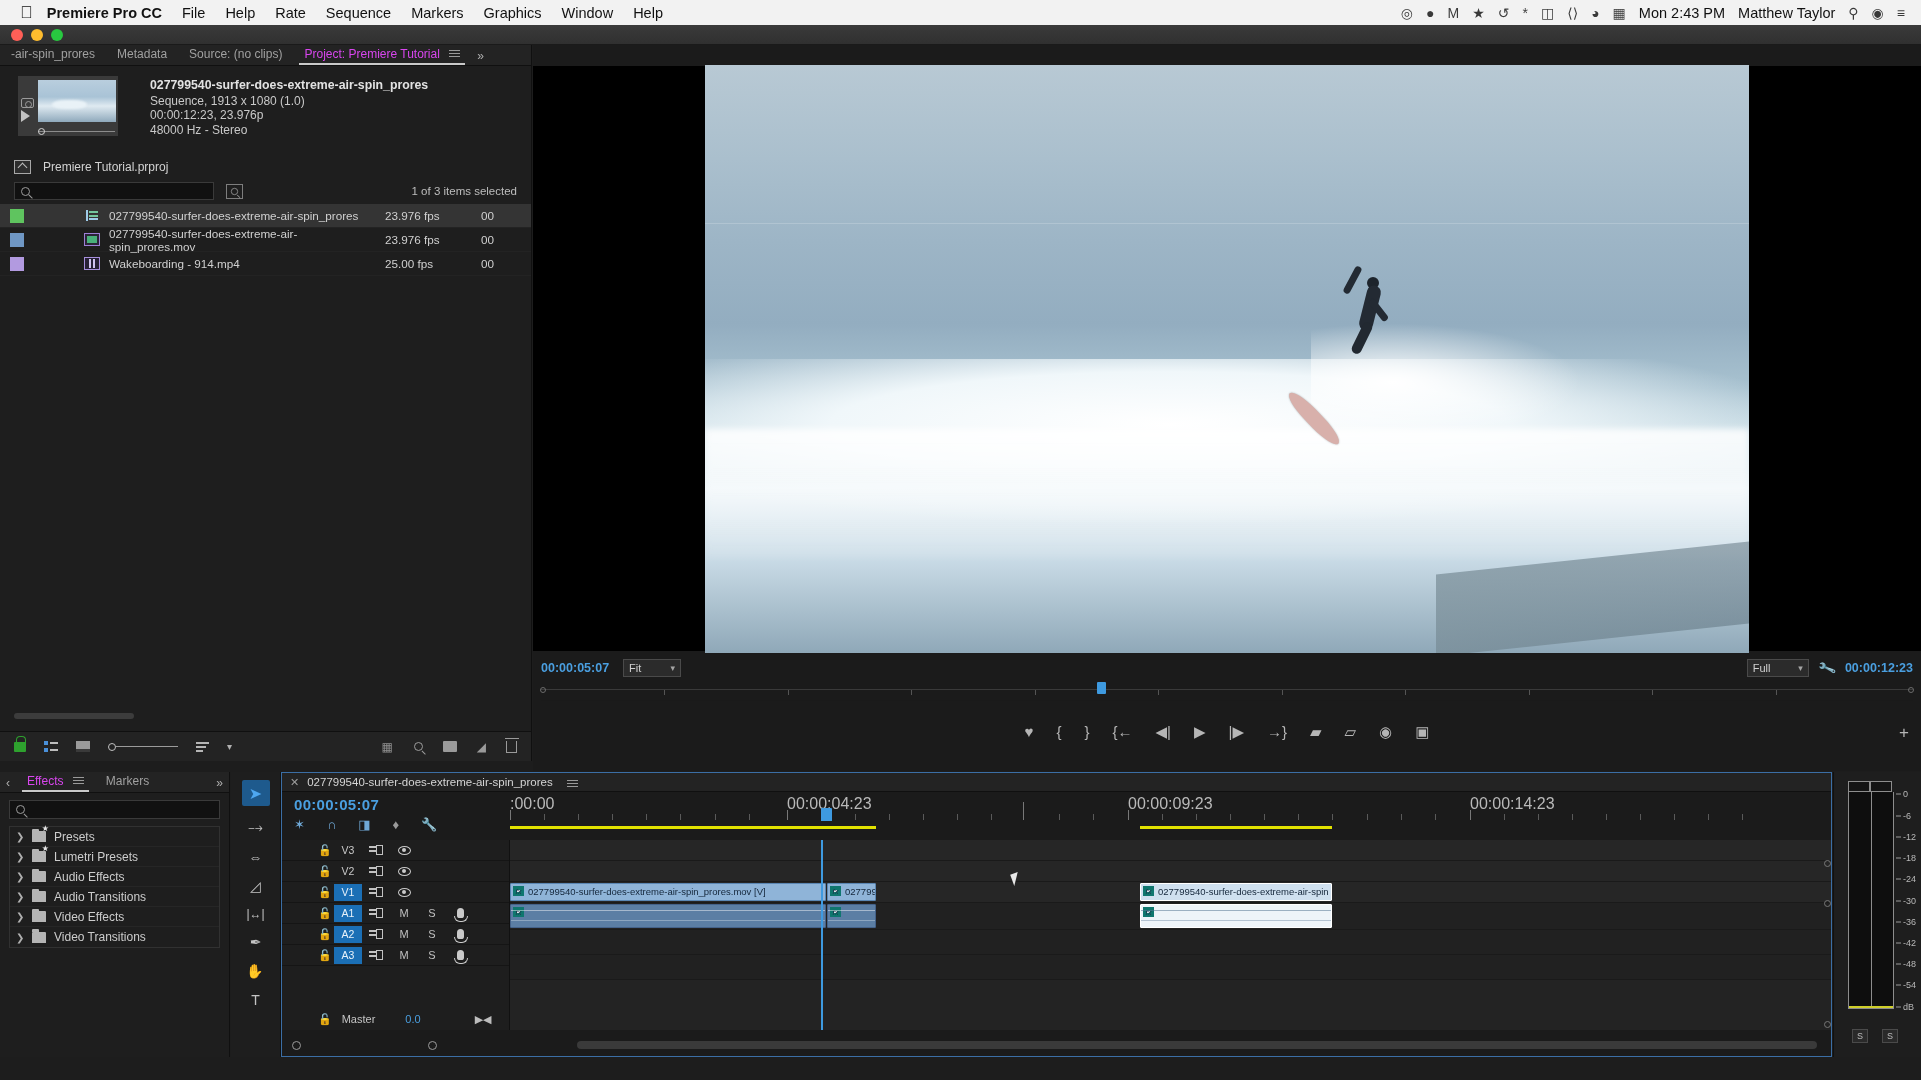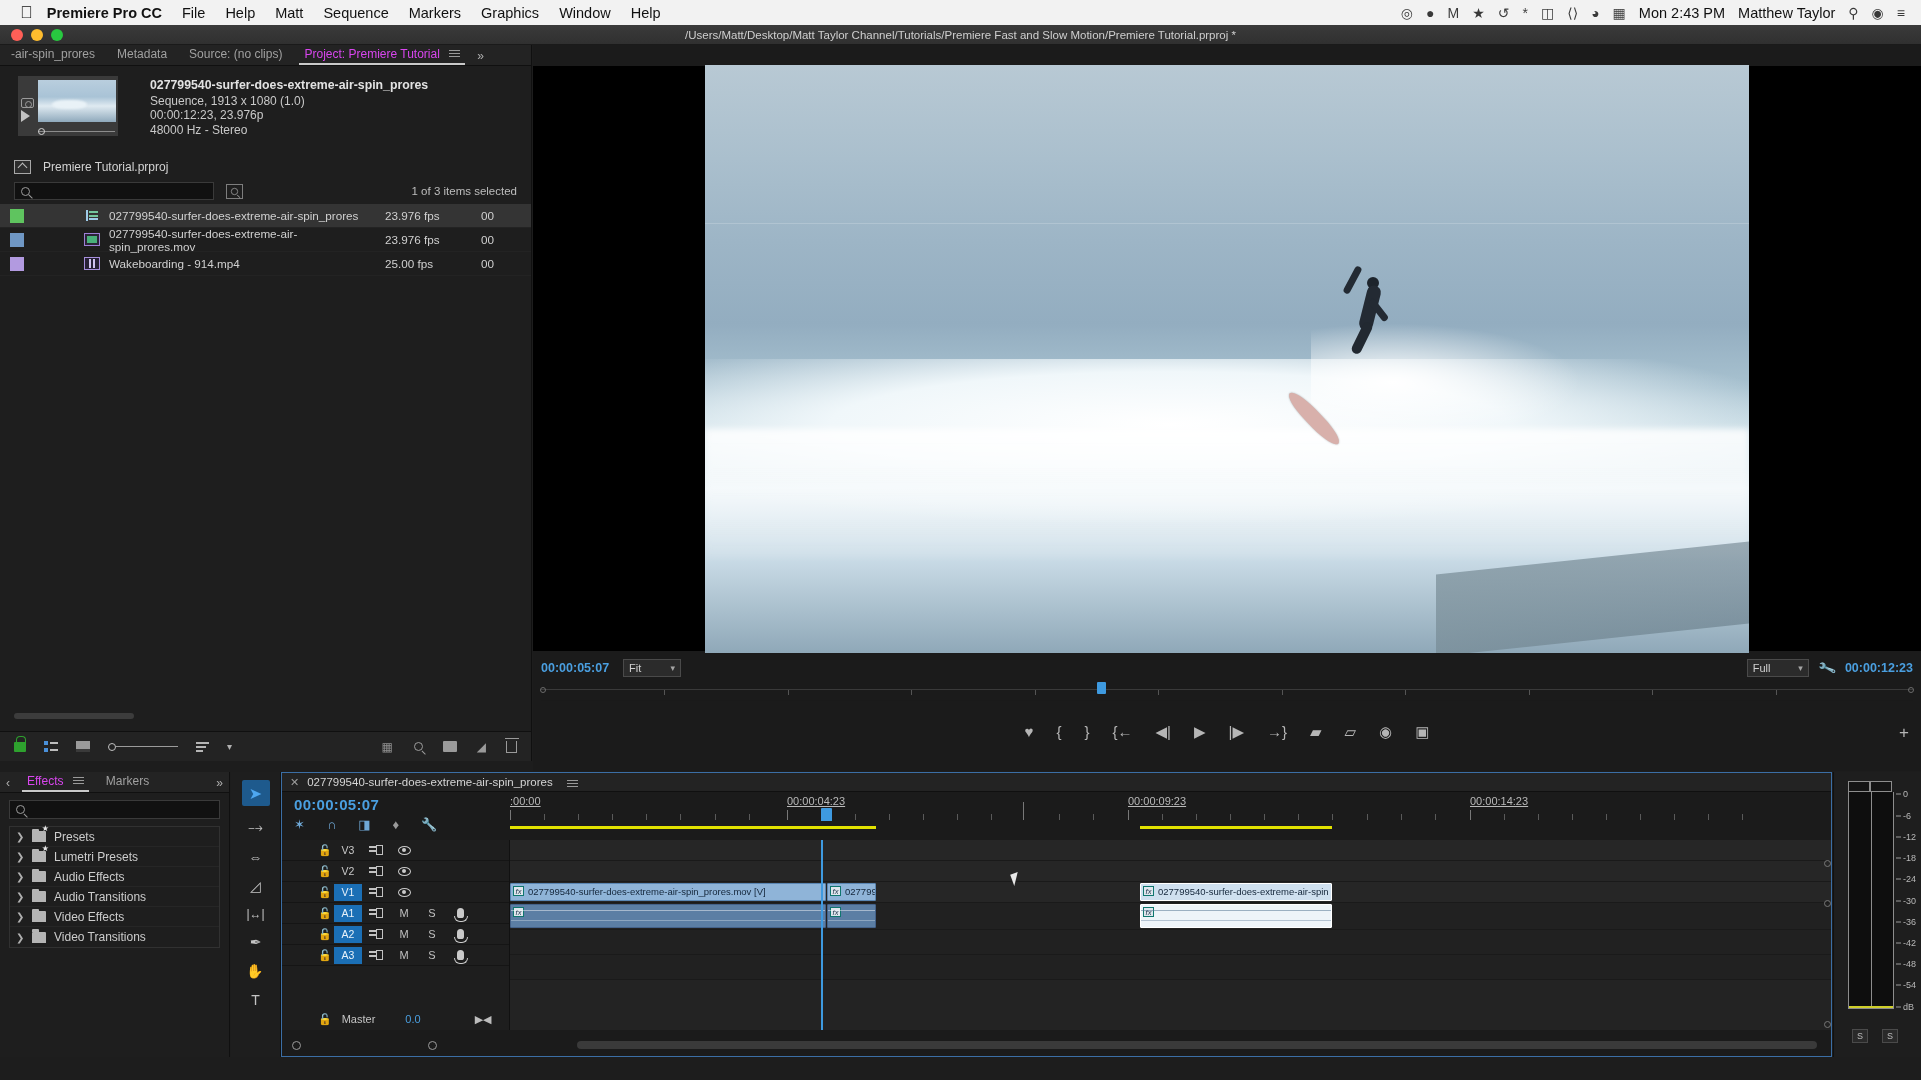--- a/index.html
+++ b/index.html
@@ -191,21 +191,21 @@
   #timelinePanel{left:281px; top:772px; width:1551px; height:285px; background:#1b1b1b;
      border:1px solid #3b6ea5;}
   .tl-tabs{height:19px;background:#232323;display:flex;align-items:center;gap:8px;
      padding-left:8px;font-size:11.5px;color:#d5d5d5;border-bottom:1px solid #101010;}
   .tl-x{color:#9e9e9e;font-size:11px;}
   .tl-head{height:48px;position:relative;}
   .tl-tc{position:absolute;left:12px;top:4px;color:#4a9fe0;font-size:15px;font-weight:bold;letter-spacing:.3px;}
   .tl-icons{position:absolute;left:12px;top:25px;display:flex;gap:22px;align-items:center;color:#9fb8cc;}
   .tl-icons .i{font-size:13px;}
   .tl-ruler{position:absolute;left:228px;right:0;top:0;height:48px;}
-  .rl-label{position:absolute;top:3px;font-size:11px;color:#b9b9b9;text-decoration:underline;}
+  .rl-label{position:absolute;top:3px;font-size:16px;color:#b9b9b9;}
   .rl-tick{position:absolute;top:22px;width:1px;height:6px;background:#5a5a5a;}
   .rl-tickbig{position:absolute;top:18px;width:1px;height:10px;background:#787878;}
   .rl-yellow{position:absolute;top:34px;height:3px;background:#e2e200;}
   .rl-ph{position:absolute;top:16px;width:11px;height:13px;background:#3e9ae0;border-radius:1px 1px 0 0;}
   .tracks{position:absolute;left:0;right:0;top:67px;bottom:26px;}
   .thead{position:absolute;left:0;top:0;width:228px;bottom:0;background:#1e1e1e;border-right:1px solid #111;}
   .trow{display:flex;align-items:center;height:21px;border-bottom:1px solid #151515;gap:0;padding-left:36px;}
   .trow .lk{width:16px;color:#b5b5b5;font-size:11px;}
   .trow .nmb{width:28px;height:17px;display:flex;align-items:center;justify-content:center;
      font-size:10.5px;color:#c9c9c9;}
@@ -220,21 +220,21 @@
   .mic::after{content:"";position:absolute;left:-2.5px;bottom:-4px;width:12px;height:5px;border:1.5px solid #cacaca;border-top:none;border-radius:0 0 6px 6px;}
   .tbody{position:absolute;left:228px;right:0;top:0;bottom:0;background:#232323;overflow:hidden;}
   .trk{position:absolute;left:0;right:0;border-bottom:1px solid #1a1a1a;}
   .trk.v{background:#262626;} .trk.a{background:#212121;}
   .clip{position:absolute;top:1px;bottom:1px;border-radius:1px;overflow:hidden;}
   .clip.vid{background:#8fb4d8;border:1px solid #5b87b4;}
   .clip.vid.selw{background:#cfe0ef;border:1px solid #ffffff;}
   .clip .ctitle{font-size:9.5px;color:#14263a;padding-left:17px;line-height:13px;white-space:nowrap;
      overflow:hidden;display:block;padding-top:1px;}
   .clip .fx{position:absolute;left:2px;top:2px;width:11px;height:10px;background:#dfe7ee;
-     border:1px solid #0f766e;font-size:7.5px;color:#1c3148;font-style:italic;
+     border:4px solid #0f766e;font-size:7.5px;color:#1c3148;font-style:italic;
      display:flex;align-items:center;justify-content:center;}
   .clip.aud{background:#5b7ea4;border:1px solid #44628a;}
   .clip.aud.selw{background:#eef4f9;border:1px solid #ffffff;}
   .clip.aud .wl{position:absolute;left:0;right:0;top:5px;height:1px;background:rgba(255,255,255,.45);}
   .clip.aud .wl2{position:absolute;left:0;right:0;bottom:6px;height:1px;background:rgba(255,255,255,.3);}
   .playhead{position:absolute;top:0;bottom:0;width:1.5px;background:#3e9ae0;}
   .tl-master{position:absolute;left:0;bottom:26px;height:22px;width:228px;display:flex;align-items:center;padding-left:36px;gap:10px;}
   .tl-master .lk{color:#b5b5b5;font-size:11px;}
   .tl-master .ml{font-size:11px;color:#c4c4c4;}
   .tl-master .mv{font-size:11px;color:#4a9fe0;margin-left:20px;}
@@ -269,21 +269,21 @@
 </head>
 <body>
 
 <div class="app">
 
   <div class="macbar">
     <span class="apple"></span>
     <span class="appname">Premiere Pro CC</span>
     <span class="mitem">File</span>
     <span class="mitem">Help</span>
-    <span class="mitem">Matt</span>
+    <span class="mitem">Rate</span>
     <span class="mitem">Sequence</span>
     <span class="mitem">Markers</span>
     <span class="mitem">Graphics</span>
     <span class="mitem">Window</span>
     <span class="mitem">Help</span>
     <div class="right">
       <span class="ic">◎</span>
       <span class="ic">●</span>
       <span class="ic">M</span>
       <span class="ic">★</span>
@@ -300,21 +300,20 @@
       <span class="ic">≡</span>
     </div>
   </div>
 
   <div class="titlebar">
     <div class="traffic">
       <span class="dot r"></span>
       <span class="dot y"></span>
       <span class="dot g"></span>
     </div>
-    <div class="winpath">/Users/Matt/Desktop/Matt Taylor Channel/Tutorials/Premiere Fast and Slow Motion/Premiere Tutorial.prproj *</div>
   </div>
 
   <div class="panel" id="projectPanel">
     <div class="panel-tabs">
       <div class="tab">-air-spin_prores</div>
       <div class="tab">Metadata</div>
       <div class="tab">Source: (no clips)</div>
       <div class="tab active">
         <span>Project: Premiere Tutorial</span>
         <span class="burger"><i></i><i></i><i></i></span>

